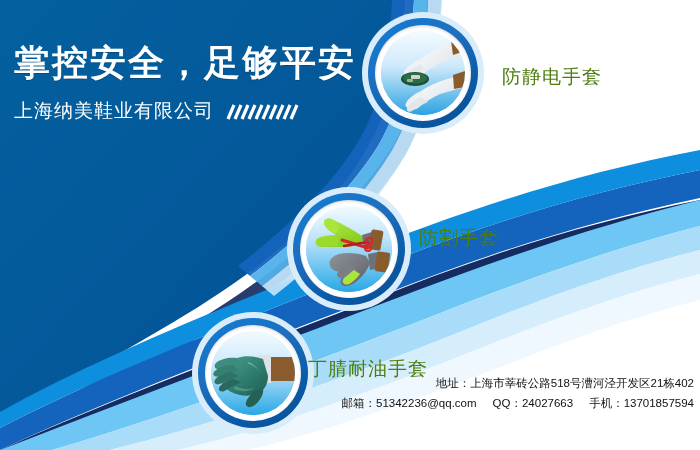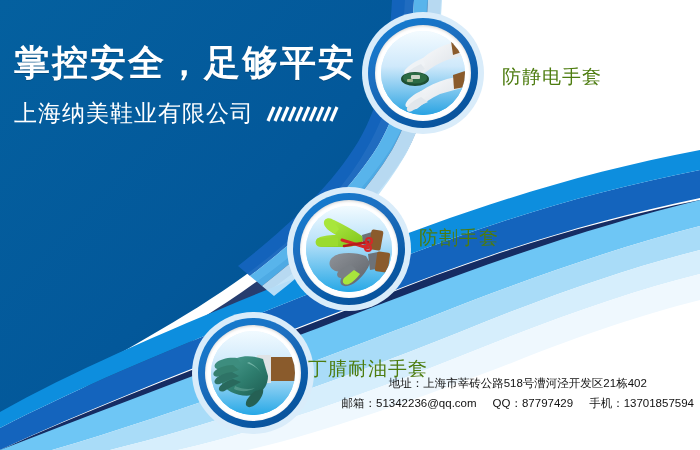--- a/index.html
+++ b/index.html
@@ -11,38 +11,38 @@
   #bg-art{position:absolute;inset:0;width:700px;height:450px;}
 
   
   .headline-wrap{position:absolute;left:14px;top:44px;width:360px;z-index:6;}
   .headline{
     font-size:36px;font-weight:bold;color:#ffffff;letter-spacing:2px;
     line-height:1.05;white-space:nowrap;
     text-shadow:0 1px 0 rgba(0,0,0,.18);
   }
   .subline-row{display:flex;align-items:center;margin-top:16px;white-space:nowrap;}
-  .subline{font-size:23px;color:#ffffff;letter-spacing:1px;font-weight:normal;}
+  .subline{font-size:19px;color:#ffffff;letter-spacing:1px;font-weight:normal;}
   .slashes{display:inline-block;margin-left:12px;height:18px;width:74px;position:relative;top:1px;}
 
   
   .node{position:absolute;z-index:7;}
   .circle{position:relative;border-radius:50%;}
   .halo{position:absolute;border-radius:50%;background:#d9ecfa;}
   .ring-outer{position:absolute;border-radius:50%;
       background:linear-gradient(150deg,#0f7fd4 0%,#1e6fc0 38%,#0a5ba8 70%,#084d93 100%);}
   .ring-white{position:absolute;border-radius:50%;background:#ffffff;
       box-shadow:0 1px 3px rgba(0,0,0,.18) inset;}
   .photo{position:absolute;border-radius:50%;overflow:hidden;
       background:linear-gradient(180deg,#eaf6fe 0%,#bfe4fa 45%,#27a8e6 100%);}
   .photo svg{display:block;}
   .node-label{position:absolute;color:#4d7c0f;font-size:19px;white-space:nowrap;letter-spacing:1px;}
 
   
-  .contact{position:absolute;right:6px;text-align:center;color:#111111;
+  .contact{position:absolute;right:6px;text-align:right;color:#111111;
      font-size:11.5px;line-height:1.15;white-space:nowrap;z-index:8;}
   .contact .line{margin-bottom:7px;}
   .contact .gap{display:inline-block;width:16px;}
 </style>
 </head>
 <body>
 
 <div id="stage">
 
   <svg id="bg-art" viewBox="0 0 700 450" preserveAspectRatio="none">
@@ -286,17 +286,17 @@
       </div>
     </div>
     <div class="node-label" style="left:132px;top:38px;">防割手套</div>
   </div>
 
   <div class="contact" style="top:377px;">
     <div class="line">
       <span>地址：</span><span>上海市莘砖公路518号漕河泾开发区21栋402</span>
     </div>
     <div class="line">
-      <span>邮箱：</span><span>51342236@qq.com</span><span class="gap"></span><span>QQ：</span><span>87797429</span><span class="gap"></span><span>手机：</span><span>13701857594</span>
+      <span>邮箱：</span><span>51342236@qq.com</span><span class="gap"></span><span>QQ：</span><span>24027663</span><span class="gap"></span><span>手机：</span><span>13701857594</span>
     </div>
   </div>
 
 </div>
 
 </body></html>

